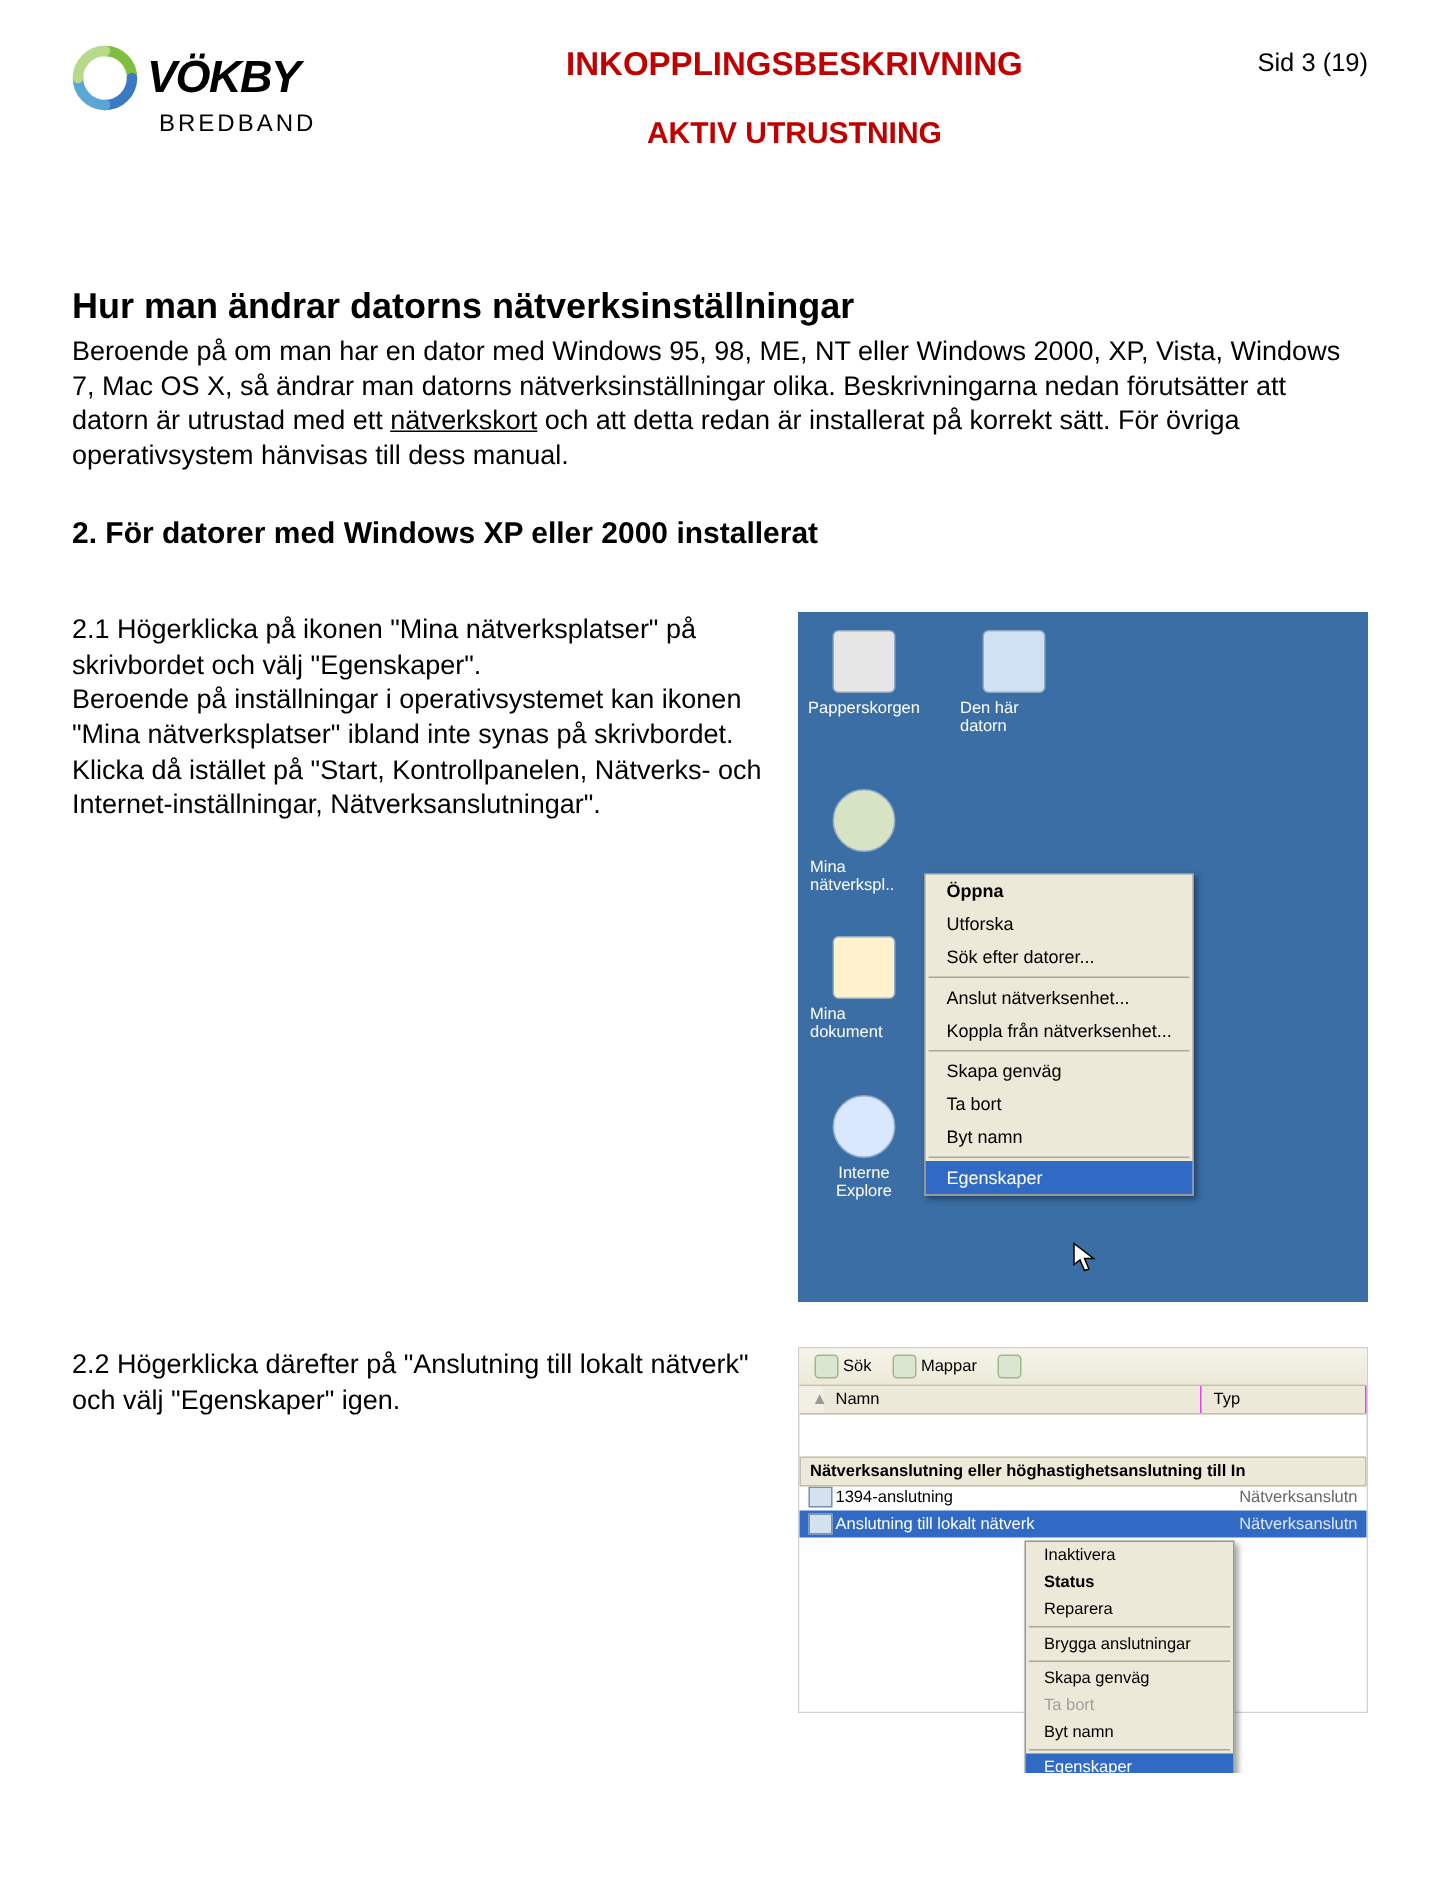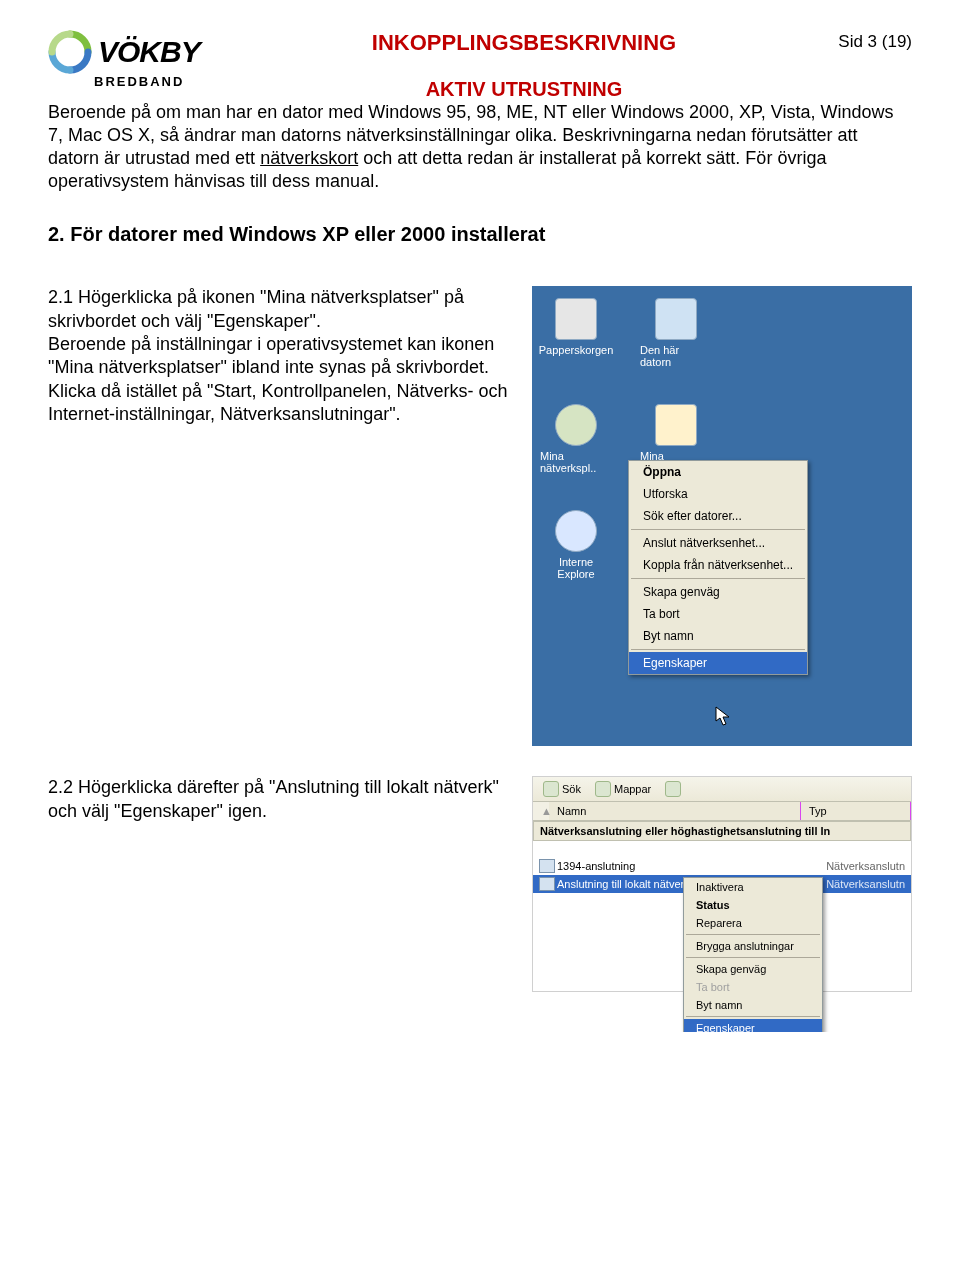--- a/index.html
+++ b/index.html
@@ -9,63 +9,63 @@
     background: #fff;
     color: #000;
     width: 960px;
   }
   .page { padding: 30px 48px 40px 48px; }
   .header-row { display: flex; align-items: flex-start; gap: 18px; }
   .logo-block { display: flex; flex-direction: column; align-items: flex-start; }
   .logo-top { display: flex; align-items: center; gap: 6px; }
   .logo-swirl { width: 44px; height: 44px; position: relative; }
   .logo-text { font-family: Liberation Sans, sans-serif; font-weight: 900; font-style: italic; font-size: 30px; letter-spacing: -1px; }
-  .logo-sub { font-family: Arial Black, Arial, sans-serif; font-weight: 700; font-size: 13px; letter-spacing: 2px; margin-left: 46px; }
+  .logo-sub { font-family: Arial Black, Arial, sans-serif; font-weight: 400; font-size: 16px; letter-spacing: 2px; margin-left: 58px; }
   .title-block { flex: 1; text-align: center; margin-left: 10px; }
   .doc-title { color: #c00000; font-weight: bold; font-size: 22px; }
   .doc-subtitle { color: #c00000; font-weight: bold; font-size: 20px; margin-top: 22px; }
   .page-num { font-size: 17px; color: #000; white-space: nowrap; margin-top: 2px; }
   .section-heading { font-weight: bold; font-size: 24px; margin-top: 90px; margin-bottom: 4px; }
   .body-text { font-size: 18px; line-height: 1.28; }
   .underline { text-decoration: underline; }
   .num-heading { font-weight: bold; font-size: 20px; margin-top: 30px; }
   .step-row { display: flex; gap: 20px; margin-top: 40px; align-items: flex-start; }
   .step-text { flex: 1; font-size: 18px; line-height: 1.3; }
   .screenshot { width: 380px; flex-shrink: 0; }
   
   .shot1 { background: #3a6ea5; padding: 12px 8px 0 8px; position: relative; height: 460px; overflow: hidden; }
   .desk-icons { display: flex; gap: 28px; }
   .desk-icon { display: flex; flex-direction: column; align-items: center; color: #fff; font-size: 11px; width: 72px; }
   .desk-icon .ico { width: 42px; height: 42px; background: #cfe2f3; border: 1px solid #8faac4; border-radius: 4px; margin-bottom: 4px; position: relative; }
   .desk-icon .ico.trash { background: #e6e6e6; }
   .desk-icon .ico.globe { background: #d6e4c3; border-radius: 50%; }
   .desk-icon .ico.docs { background: #fff2cc; }
   .desk-icon .ico.ie { background: #d9e7ff; border-radius: 50%; }
-  .desk-row2 { margin-top: 36px; display: flex; gap: 28px; }
+  .desk-row2 { margin-top: 36px; display: flex; gap: 28px; flex-direction: column; }
   .ctx-menu {
-    position: absolute; left: 96px; top: 174px;
+    position: absolute; left: 84px; top: 174px;
     width: 180px; background: #ece9d8; border: 1px solid #919b9c;
     box-shadow: 2px 2px 4px rgba(0,0,0,0.4);
     font-size: 12px; color: #000;
     z-index: 5;
   }
   .ctx-menu .mi { padding: 4px 14px; white-space: nowrap; }
   .ctx-menu .sep { border-top: 1px solid #aca899; margin: 2px 2px; }
   .ctx-menu .mi.hi { background: #316ac5; color: #fff; }
   .ctx-menu .mi.bold { font-weight: bold; }
   .cursor { position: absolute; left: 183px; top: 420px; width: 16px; height: 20px; z-index: 6;}
   
   .shot2 { width: 380px; background: #fff; border: 1px solid #d0d0d0; font-size: 11px; }
   .toolbar2 { display: flex; align-items: center; gap: 6px; background: linear-gradient(#f5f4ea,#ece9d8); border-bottom: 1px solid #c0c0b0; padding: 3px 6px; }
   .tb-btn { display:flex; align-items:center; gap:3px; padding:1px 4px; }
   .tb-btn .bico { width:16px; height:16px; background:#dbe6d0; border:1px solid #9fb88a; border-radius:3px; }
   .list-head { display:flex; background:#ece9d8; border-bottom:1px solid #c0c0b0; }
   .list-head .col { padding:3px 8px; border-right:1px solid #d946ef; }
   .list-head .col.scroll { width:16px; background:#f2f0e4; border-right:none; text-align:center; color:#999; }
-  .list-body { position:relative; background:#fff; min-height:170px; padding-top:36px; }
+  .list-body { position:relative; background:#fff; min-height:170px; padding-top:18px;margin-top:28px; }
   .list-body .banner { position:absolute; top:0; left:0; right:0; background:#ece9d8; border:1px solid #c0c0b0; padding:3px 6px; font-weight:bold; font-size:11px; }
   .conn-row { display:flex; align-items:center; gap:2px; padding:2px 6px; }
   .conn-row .cico { width:16px; height:14px; background:#d4e2f0; border:1px solid #7a93ac; }
   .conn-row.sel { background:#316ac5; color:#fff; }
   .conn-row .rcol { margin-left:auto; color:#666; font-size:11px; }
   .conn-row.sel .rcol { color:#dfe8f6; }
   .ctx2 {
     position:absolute; left:150px; top:56px; width:140px;
     background:#ece9d8; border:1px solid #919b9c;
     box-shadow:2px 2px 4px rgba(0,0,0,0.4); z-index:5;
@@ -95,20 +95,21 @@
       </div>
       <span class="logo-sub">BREDBAND</span>
     </div>
     <div class="title-block">
       <div class="doc-title">INKOPPLINGSBESKRIVNING</div>
       <div class="doc-subtitle">AKTIV UTRUSTNING</div>
     </div>
     <div class="page-num">Sid 3 (19)</div>
   </div>
 
+  <div class="section-heading">Hur man ändrar datorns nätverksinställningar</div>
   <div class="body-text">
     <span>Beroende på om man har en dator med Windows 95, 98, ME, NT eller Windows 2000, XP, Vista, Windows 7, Mac OS X, så ändrar man datorns nätverksinställningar olika. Beskrivningarna nedan förutsätter att datorn är utrustad med ett </span><span class="underline">nätverkskort</span><span> och att detta redan är installerat på korrekt sätt. För övriga operativsystem hänvisas till dess manual.</span>
   </div>
 
   <div class="num-heading">2.   För datorer med Windows XP eller 2000 installerat</div>
 
   <div class="step-row">
     <div class="step-text">
       <div>2.1 Högerklicka på ikonen "Mina nätverksplatser" på skrivbordet och välj "Egenskaper".</div>
       <div>Beroende på inställningar i operativsystemet kan ikonen "Mina nätverksplatser" ibland inte synas på skrivbordet.</div>

